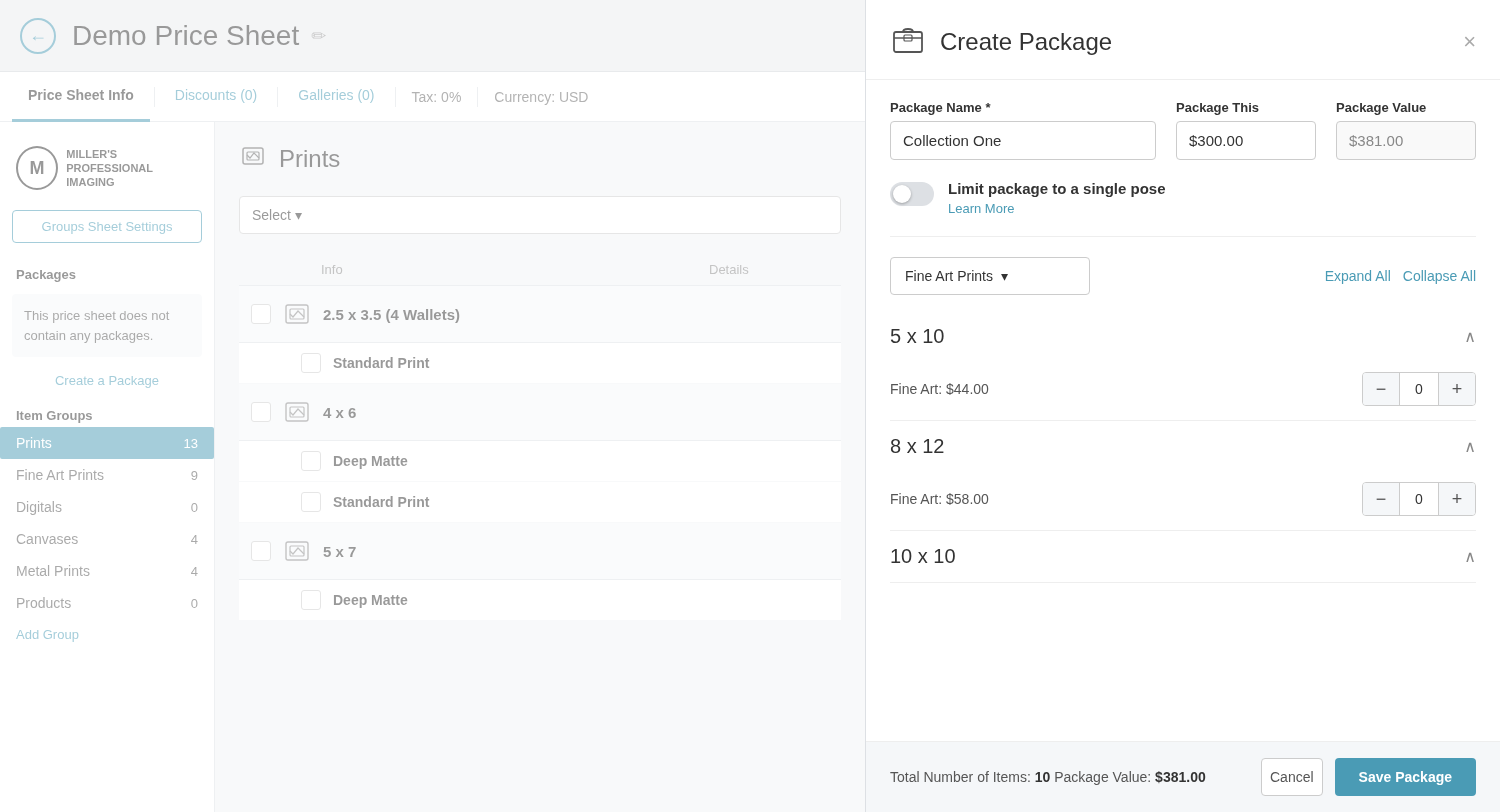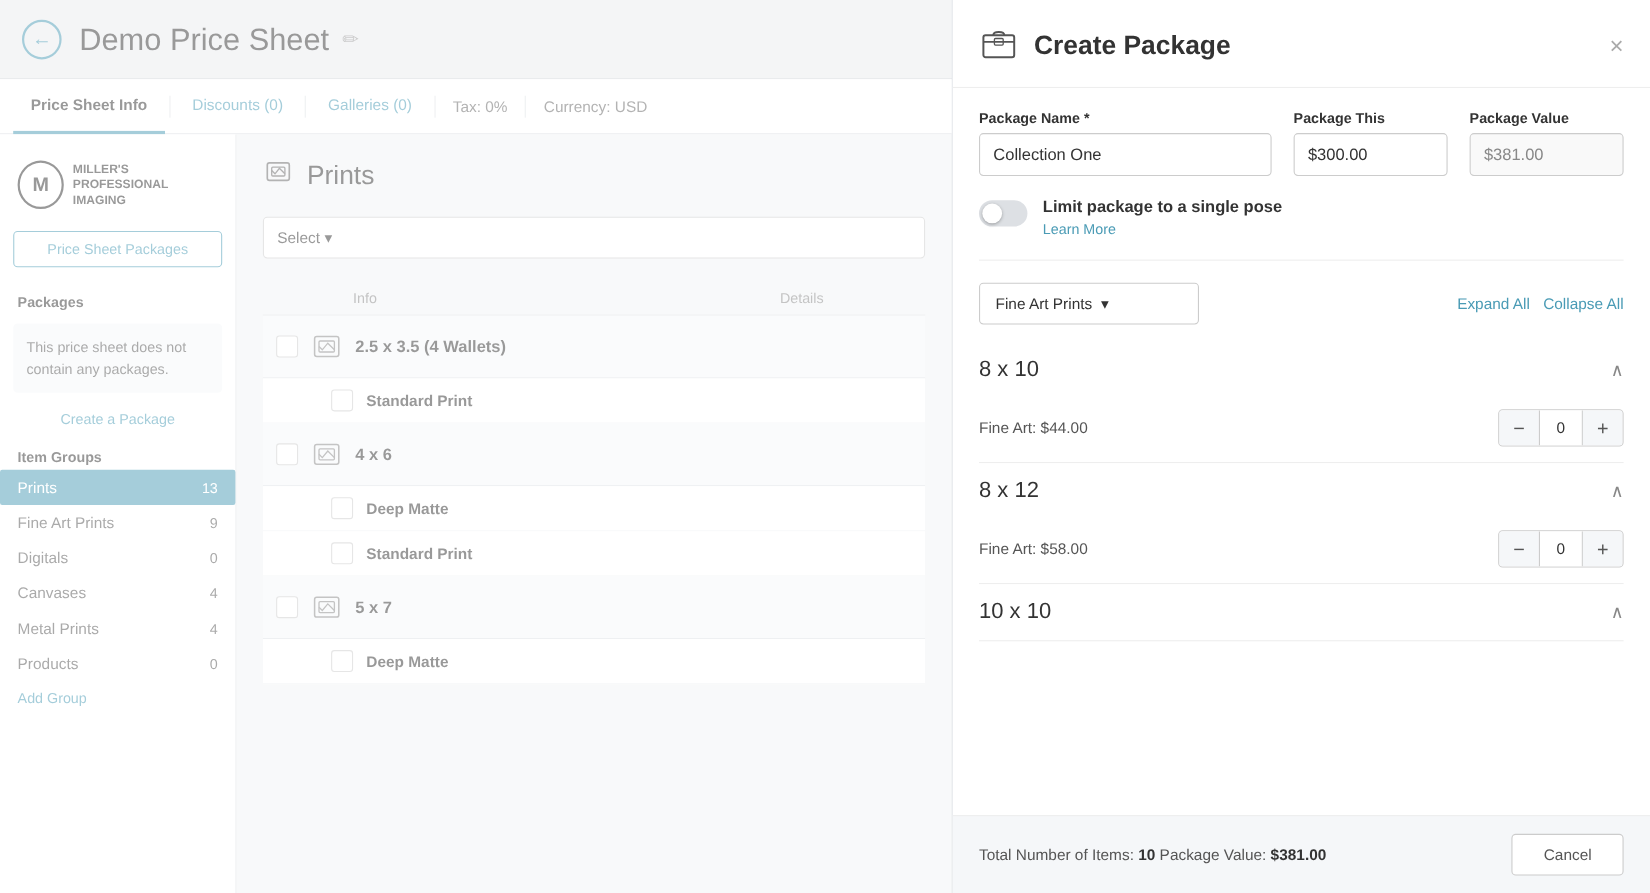--- a/index.html
+++ b/index.html
@@ -61,21 +61,21 @@
     .product-row .prod-name { font-size: 15px; font-weight: 700; color: #333; }
     .sub-row { display: flex; align-items: center; padding: 10px 12px 10px 62px; background: #fff; border-bottom: 1px solid #f0f2f4; }
     .sub-row .check { width: 20px; height: 20px; border: 1px solid #ccc; border-radius: 3px; margin-right: 12px; background: #fff; }
     .sub-row .sub-name { font-size: 14px; font-weight: 700; color: #333; }
 
     
     .right-panel { width: 635px; background: #fff; display: flex; flex-direction: column; border-left: 1px solid #dde0e4; overflow: hidden; }
     .modal-header { padding: 20px 24px 16px; display: flex; align-items: center; justify-content: space-between; border-bottom: 1px solid #eee; }
     .modal-title-area { display: flex; align-items: center; gap: 14px; }
     .modal-icon { color: #555; font-size: 28px; }
-    .modal-title { font-size: 24px; font-weight: 700; color: #333; }
+    .modal-title { font-size: 24px; font-weight: 400; color: #333; }
     .modal-close { color: #aaa; font-size: 22px; cursor: pointer; background: none; border: none; }
 
     .modal-body { flex: 1; overflow-y: auto; padding: 20px 24px; }
     .form-row { display: flex; gap: 20px; margin-bottom: 20px; }
     .form-group { display: flex; flex-direction: column; }
     .form-group.wide { flex: 1; }
     .form-group.medium { width: 140px; }
     .form-label { font-size: 13px; font-weight: 600; color: #333; margin-bottom: 6px; }
     .form-input { border: 1px solid #ccc; border-radius: 4px; padding: 10px 12px; font-size: 15px; color: #333; outline: none; }
 
@@ -104,21 +104,21 @@
     .product-item-label { font-size: 14px; color: #555; }
     .quantity-control { display: flex; align-items: center; gap: 0; border: 1px solid #ccc; border-radius: 4px; overflow: hidden; }
     .qty-btn { width: 36px; height: 32px; border: none; background: #f5f7f9; cursor: pointer; font-size: 18px; color: #555; display: flex; align-items: center; justify-content: center; }
     .qty-input { width: 40px; height: 32px; border: none; border-left: 1px solid #ccc; border-right: 1px solid #ccc; text-align: center; font-size: 14px; color: #333; background: #fff; }
 
     
     .modal-footer { padding: 16px 24px; background: #f5f7f9; border-top: 1px solid #eee; display: flex; justify-content: space-between; align-items: center; }
     .footer-total { font-size: 14px; color: #555; }
     .footer-total strong { color: #333; }
     .footer-actions { display: flex; gap: 12px; }
-    .cancel-btn { padding: 10px 28px; border: 1px solid #ccc; border-radius: 4px; background: #fff; color: #555; font-size: 14px; cursor: pointer; }
+    .cancel-btn { padding: 10px 8px; border: 1px solid #ccc; border-radius: 4px; background: #fff; color: #555; font-size: 14px; cursor: pointer; }
     .save-btn { padding: 10px 24px; border: none; border-radius: 4px; background: #4a9bb5; color: #fff; font-size: 14px; font-weight: 600; cursor: pointer; }
 
     
     .overlay { position: absolute; top: 0; left: 0; width: 865px; height: 812px; background: rgba(255,255,255,0.5); pointer-events: none; z-index: 5; }
   </style>
 </head>
 <body>
 
 <div style="display:flex; width:1500px; height:812px; position:relative;">
 
@@ -143,21 +143,21 @@
     </div>
 
     <div class="main-content">
 
       <div class="sidebar">
         <div class="logo-area">
           <div class="logo-circle">M</div>
           <div class="logo-text" style="white-space:pre-line;">Miller's
 Professional Imaging</div>
         </div>
-        <button class="price-sheet-settings-btn">Price Sheet Packages</button>
+        <button class="price-sheet-settings-btn">Groups Sheet Settings</button>
         <div class="sidebar-section-title">Packages</div>
         <div class="packages-empty">This price sheet does not contain any packages.</div>
         <a class="create-package-link">Create a Package</a>
         <div class="sidebar-group-title">Item Groups</div>
         <div id="sidebar-groups">
             <div class="sidebar-item active">
               <span>Prints</span>
               <span class="count">13</span>
             </div>
             <div class="sidebar-item">
@@ -319,21 +319,21 @@
         </div>
         <div class="expand-collapse">
           <button class="expand-link">Expand All</button>
           <button class="expand-link">Collapse All</button>
         </div>
       </div>
 
       <div id="modal-sections">
           <div class="product-section">
             <div class="product-section-header">
-              <span class="product-section-title">8 x 10</span>
+              <span class="product-section-title">5 x 10</span>
               <span class="chevron-icon">∧</span>
             </div>
             <div class="product-item-row">
         <span class="product-item-label">Fine Art: $44.00</span>
         <div class="quantity-control">
           <button class="qty-btn">−</button>
           <input class="qty-input" type="text" value="0" style="">
           <button class="qty-btn">+</button>
         </div>
             </div>
@@ -363,17 +363,18 @@
 
     <div class="modal-footer">
       <div class="footer-total">
         <span>Total Number of Items:</span>
         <strong>10</strong>
         <span>Package Value:</span>
         <strong>$381.00</strong>
       </div>
       <div class="footer-actions">
         <button class="cancel-btn">Cancel</button>
+        <button class="save-btn">Save Package</button>
       </div>
     </div>
   </div>
 
 </div>
 
 </body></html>

